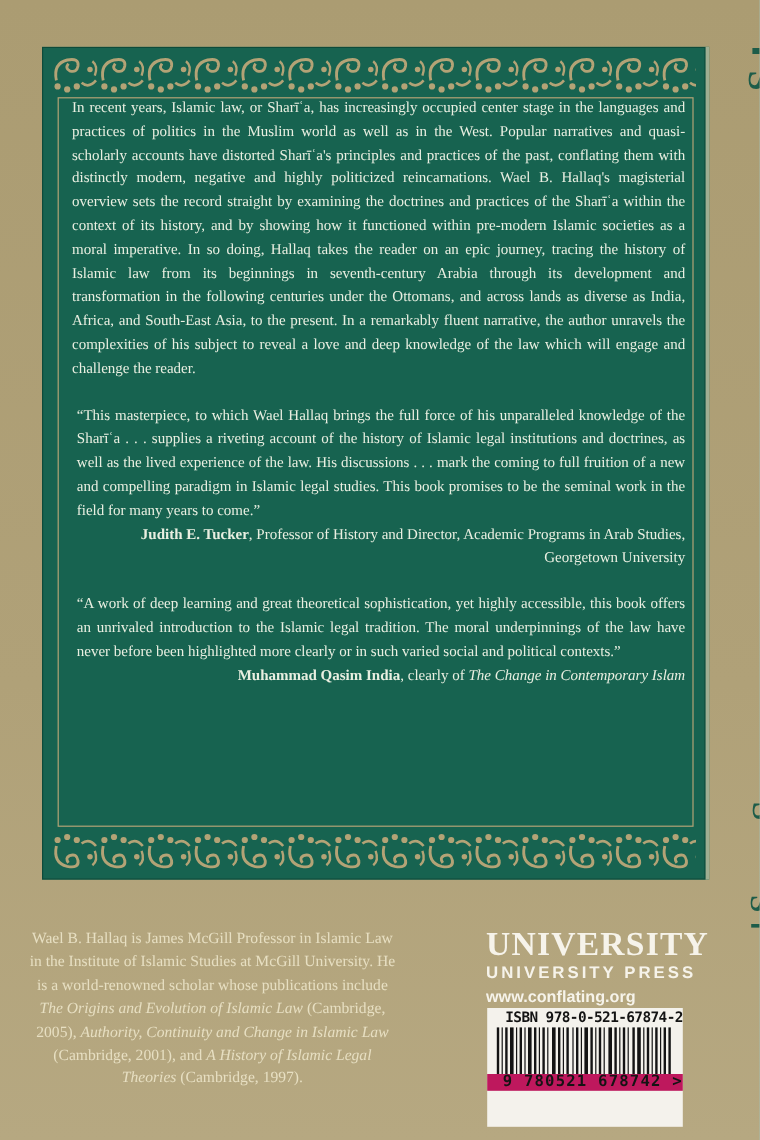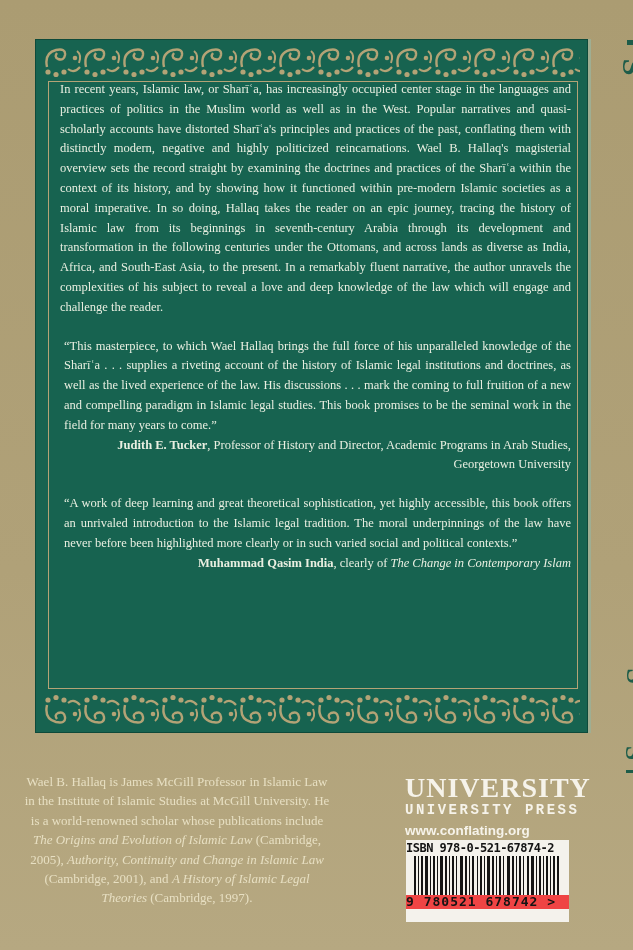--- a/index.html
+++ b/index.html
@@ -43,42 +43,42 @@
     font-size:13px;line-height:19.4px;
   }
   
   .publisher{position:absolute;left:405px;top:774px;color:#f6f3ea;}
   .pub-name{
     font-size:28px;font-weight:bold;letter-spacing:1px;line-height:28px;
     font-family:"Liberation Serif", serif;
   }
   .pub-division{
     font-size:14px;font-weight:bold;letter-spacing:2.5px;line-height:17px;
-    font-family:Liberation Mono, monospace;
+    font-family:Liberation Sans, sans-serif;
   }
   .pub-website{
     font-family:"Liberation Sans", sans-serif;
     font-weight:bold;font-size:13.5px;margin-top:4px;line-height:16px;
   }
   
   .isbn-box{
-    position:absolute;left:406px;top:840px;width:163px;height:82px;
-    background:#f4f2ec;text-align:left;
+    position:absolute;left:406px;top:840px;width:163px;height:99px;
+    background:#f4f2ec;text-align:right;
   }
   .isbn-label{
     font-family:"DejaVu Sans Mono", monospace;
     font-weight:bold;font-size:12px;letter-spacing:-0.5px;
     color:#141414;margin-top:1px;line-height:15px;white-space:nowrap;
   }
   .barcode-svg{display:block;margin:0 auto;}
   .barcode-digits{
     font-family:"DejaVu Sans Mono", monospace;
     font-size:13px;font-weight:bold;color:#141414;
     margin-top:-9px;line-height:14px;letter-spacing:1px;white-space:nowrap;
-    background:#ef4444;position:relative;
+    background:#be185d;position:relative;
   }
   
   .spine-frag{
     position:absolute;color:#1d5c49;font-weight:bold;
     font-family:"Liberation Serif", serif;
     transform:rotate(90deg);
   }
   .spine-frag-1{right:-9px;top:50px;font-size:30px;}
   .spine-frag-2{right:-11px;top:660px;font-size:28px;}
   .spine-frag-3{right:-8px;top:738px;font-size:26px;}

